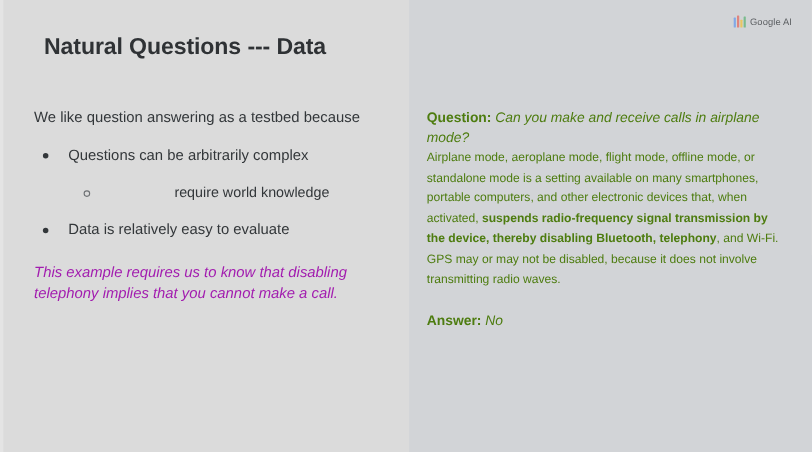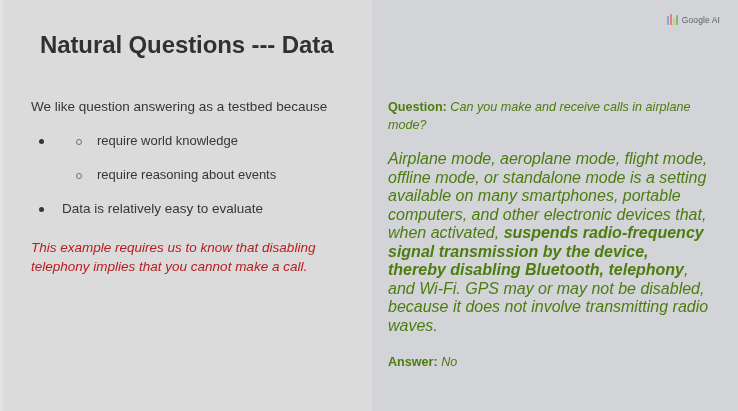--- a/index.html
+++ b/index.html
@@ -33,21 +33,21 @@
     left: 372px;
     top: 0;
     width: 366px;
     height: 411px;
     background: #d2d4d7;
   }
   #slide-title {
     position: absolute;
     left: 40px;
     top: 31px;
-    font-size: 24px;
+    font-size: 21px;
     font-weight: bold;
     color: #2f3235;
     letter-spacing: -0.1px;
     white-space: nowrap;
   }
   #brand-logo {
     position: absolute;
     right: 18px;
     top: 14px;
     display: flex;
@@ -116,62 +116,61 @@
     list-style: none;
     margin: 16px 0 0 0;
     padding: 0;
   }
   li.bullet-l2 {
     position: relative;
     padding-left: 35px;
     font-size: 13px;
     line-height: 18px;
     margin-bottom: 16px;
+    text-align: center;
   }
   li.bullet-l2:last-child { margin-bottom: 0; }
   li.bullet-l2 > .ring {
     position: absolute;
     left: 14px;
     top: 6.5px;
     width: 4px;
     height: 4px;
     border-radius: 50%;
     border: 1px solid #6e7174;
     background: transparent;
   }
   #left-note {
     font-size: 13.5px;
     line-height: 19px;
     font-style: italic;
     margin-top: 20px;
-    color: #b91c1c;
+    color: #a21caf;
   }
 
   
   #right-col {
     position: absolute;
     left: 388px;
     top: 98px;
     width: 322px;
     color: #4d7c0f;
   }
   .qa-block {
     font-size: 12.6px;
     line-height: 18px;
     font-style: italic;
   }
   .qa-label {
     font-style: normal;
     font-weight: bold;
   }
   #passage-block {
-    margin-top: 16px;
-    font-size: 16px;
+    font-size: 11px;
     line-height: 18.5px;
-    font-style: italic;
   }
   #passage-block .emph {
     font-weight: bold;
   }
   #answer-block {
     margin-top: 18px;
     font-size: 12.6px;
     line-height: 18px;
     font-style: italic;
   }
@@ -198,29 +197,26 @@
   </div>
 
   <div id="left-col">
 
     <div id="left-lead">We like question answering as a testbed because</div>
 
     <ul class="bullets">
 
       <li class="bullet-l1">
         <span class="dot"></span>
+        <span>Questions can be arbitrarily complex</span>
         <ul class="sublist">
           <li class="bullet-l2">
             <span class="ring"></span>
             <span>require world knowledge</span>
           </li>
-          <li class="bullet-l2">
-            <span class="ring"></span>
-            <span>require reasoning about events</span>
-          </li>
         </ul>
       </li>
 
       <li class="bullet-l1">
         <span class="dot"></span>
         <span>Data is relatively easy to evaluate</span>
       </li>
 
     </ul>
 

